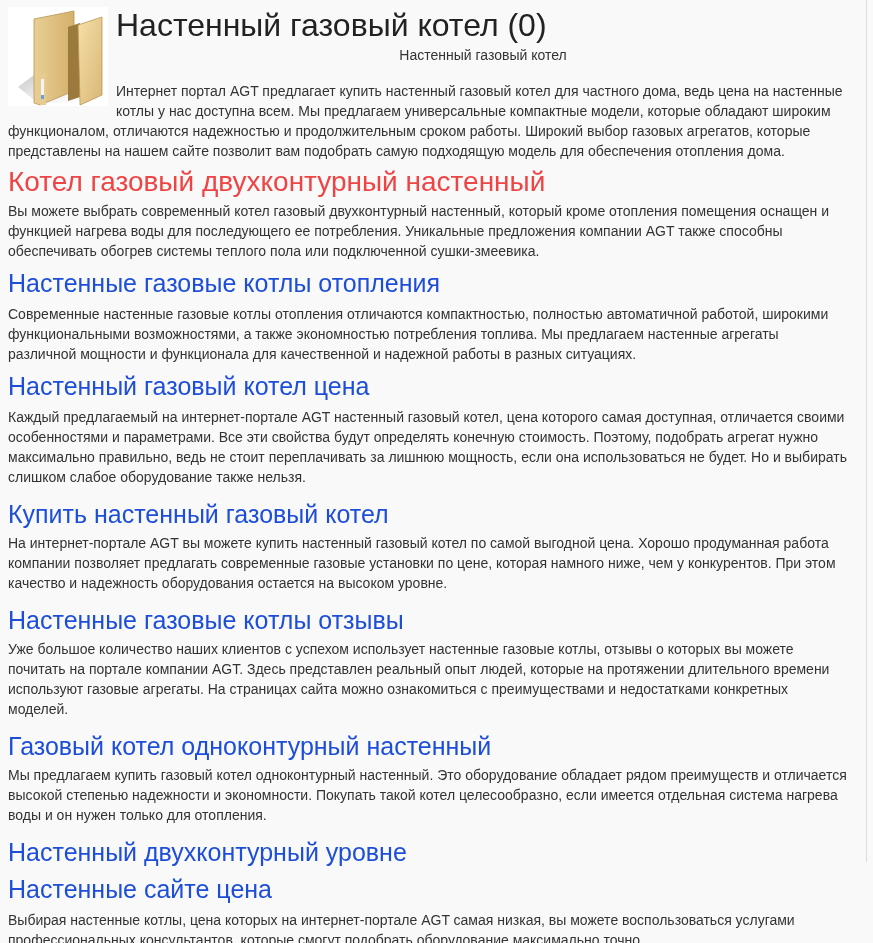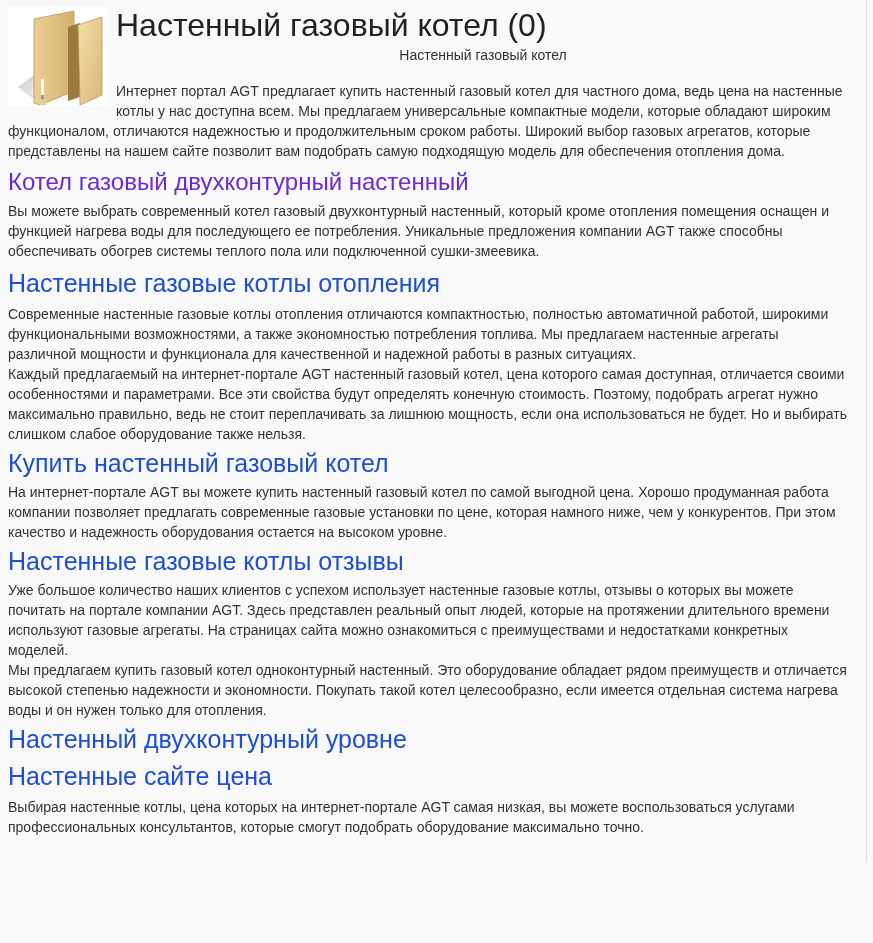--- a/index.html
+++ b/index.html
@@ -55,35 +55,35 @@
   p {
     font-size: 14px;
     line-height: 20px;
     margin: 0;
   }
   .intro p.intro-text {
     margin-top: 16px;
   }
   h2.big {
     clear: both;
-    font-size: 24px;
+    font-size: 28px;
     font-weight: normal;
     line-height: 36px;
     margin: 3px 0 1px 0;
-    color: #6d28d9;
+    color: #ef4444;
   }
   h3.sec {
     font-size: 25px;
     font-weight: normal;
     line-height: 30px;
     margin: 7px 0 6px 0;
     color: #1d4ed8;
   }
   h3.sec.tight {
-    margin: 4px 0 4px 0;
+    margin: 12px 0 4px 0;
   }
 </style>
 </head>
 <body>
 
 <div class="page">
 
   <div class="intro">
     <div class="folder">
       <svg width="100" height="99" viewBox="0 0 100 99" xmlns="http://www.w3.org/2000/svg">
@@ -119,28 +119,30 @@
     <div class="subtitle">Настенный газовый котел</div>
     <p class="intro-text">Интернет портал AGT предлагает купить настенный газовый котел для частного дома, ведь цена на настенные котлы у нас доступна всем. Мы предлагаем универсальные компактные модели, которые обладают широким функционалом, отличаются надежностью и продолжительным сроком работы. Широкий выбор газовых агрегатов, которые представлены на нашем сайте позволит вам подобрать самую подходящую модель для обеспечения отопления дома.</p>
   </div>
 
   <h2 class="big">Котел газовый двухконтурный настенный</h2>
   <p>Вы можете выбрать современный котел газовый двухконтурный настенный, который кроме отопления помещения оснащен и функцией нагрева воды для последующего ее потребления. Уникальные предложения компании AGT также способны обеспечивать обогрев системы теплого пола или подключенной сушки-змеевика.</p>
 
   <h3 class="sec">Настенные газовые котлы отопления</h3>
   <p>Современные настенные газовые котлы отопления отличаются компактностью, полностью автоматичной работой, широкими функциональными возможностями, а также экономностью потребления топлива. Мы предлагаем настенные агрегаты различной мощности и функционала для качественной и надежной работы в разных ситуациях.</p>
 
+  <h3 class="sec">Настенный газовый котел цена</h3>
   <p>Каждый предлагаемый на интернет-портале AGT настенный газовый котел, цена которого самая доступная, отличается своими особенностями и параметрами. Все эти свойства будут определять конечную стоимость. Поэтому, подобрать агрегат нужно максимально правильно, ведь не стоит переплачивать за лишнюю мощность, если она использоваться не будет. Но и выбирать слишком слабое оборудование также нельзя.</p>
 
   <h3 class="sec tight">Купить настенный газовый котел</h3>
   <p>На интернет-портале AGT вы можете купить настенный газовый котел по самой выгодной цена. Хорошо продуманная работа компании позволяет предлагать современные газовые установки по цене, которая намного ниже, чем у конкурентов. При этом качество и надежность оборудования остается на высоком уровне.</p>
 
   <h3 class="sec tight">Настенные газовые котлы отзывы</h3>
   <p>Уже большое количество наших клиентов с успехом использует настенные газовые котлы, отзывы о которых вы можете почитать на портале компании AGT. Здесь представлен реальный опыт людей, которые на протяжении длительного времени используют газовые агрегаты. На страницах сайта можно ознакомиться с преимуществами и недостатками конкретных моделей.</p>
 
+  <h3 class="sec tight">Газовый котел одноконтурный настенный</h3>
   <p>Мы предлагаем купить газовый котел одноконтурный настенный. Это оборудование обладает рядом преимуществ и отличается высокой степенью надежности и экономности. Покупать такой котел целесообразно, если имеется отдельная система нагрева воды и он нужен только для отопления.</p>
 
   <h3 class="sec tight">Настенный двухконтурный уровне</h3>
 
   <h3 class="sec">Настенные сайте цена</h3>
   <p>Выбирая настенные котлы, цена которых на интернет-портале AGT самая низкая, вы можете воспользоваться услугами профессиональных консультантов, которые смогут подобрать оборудование максимально точно.</p>
 
 </div>
 
 </body></html>

